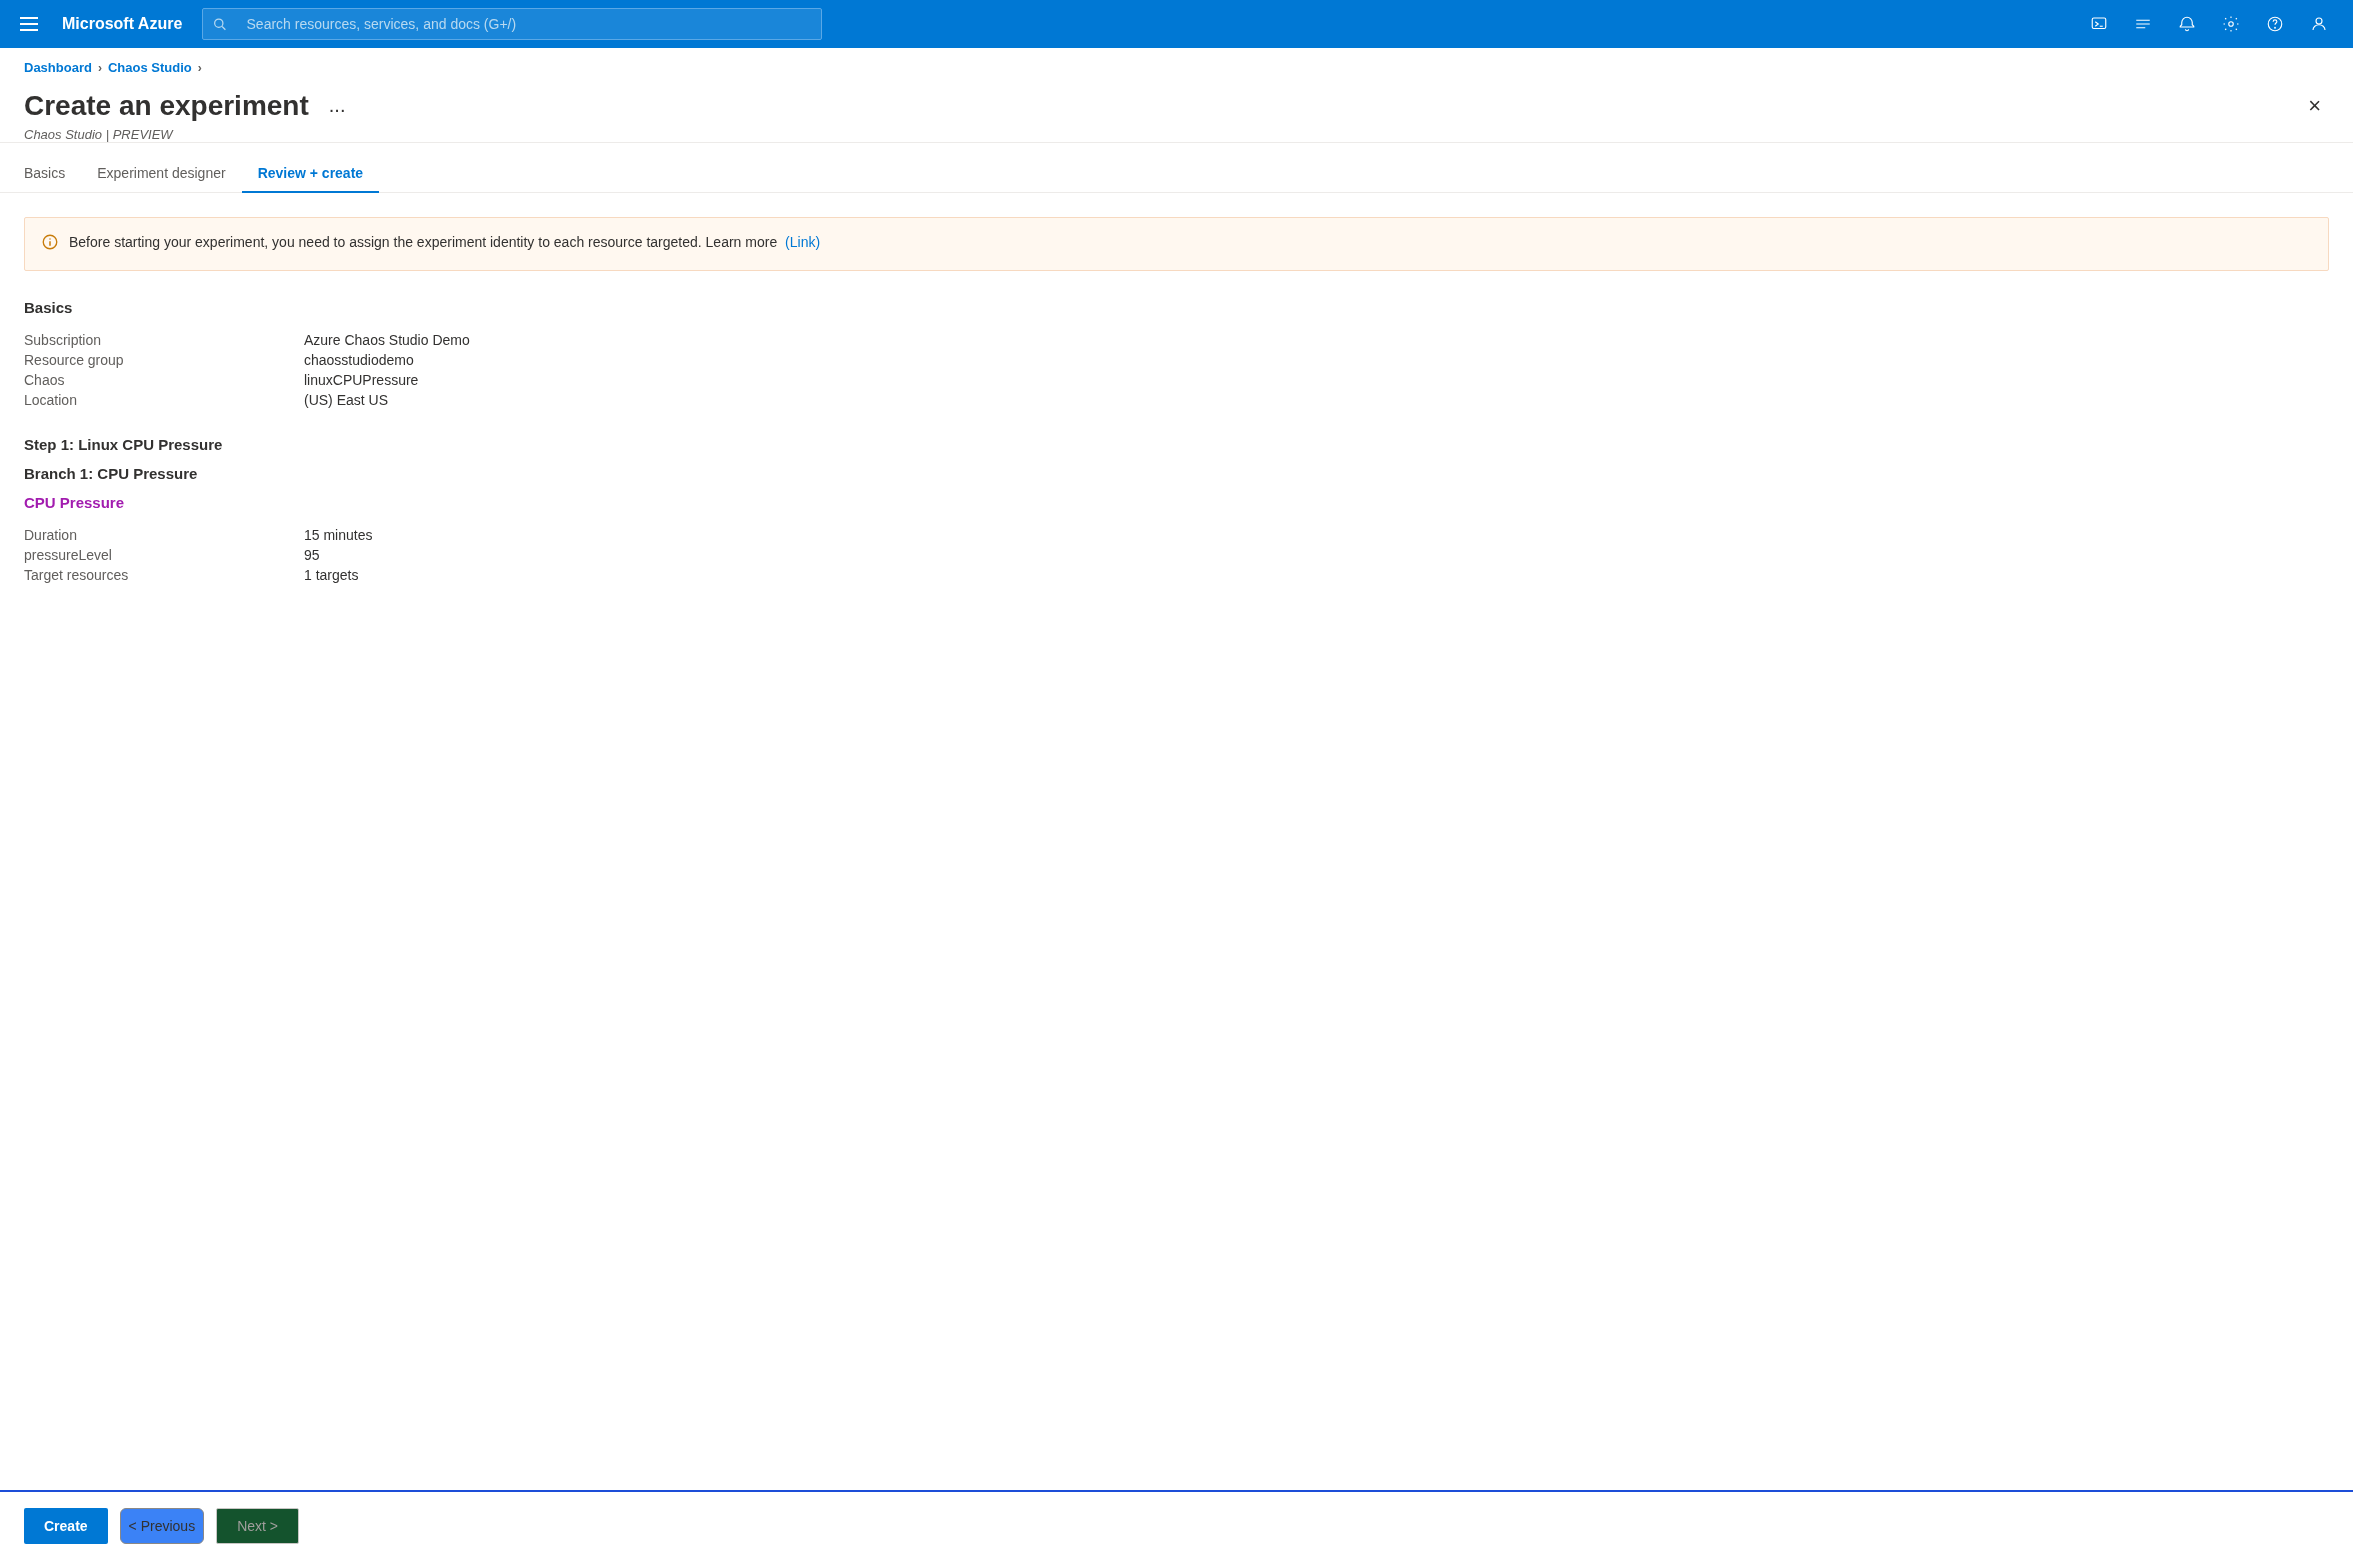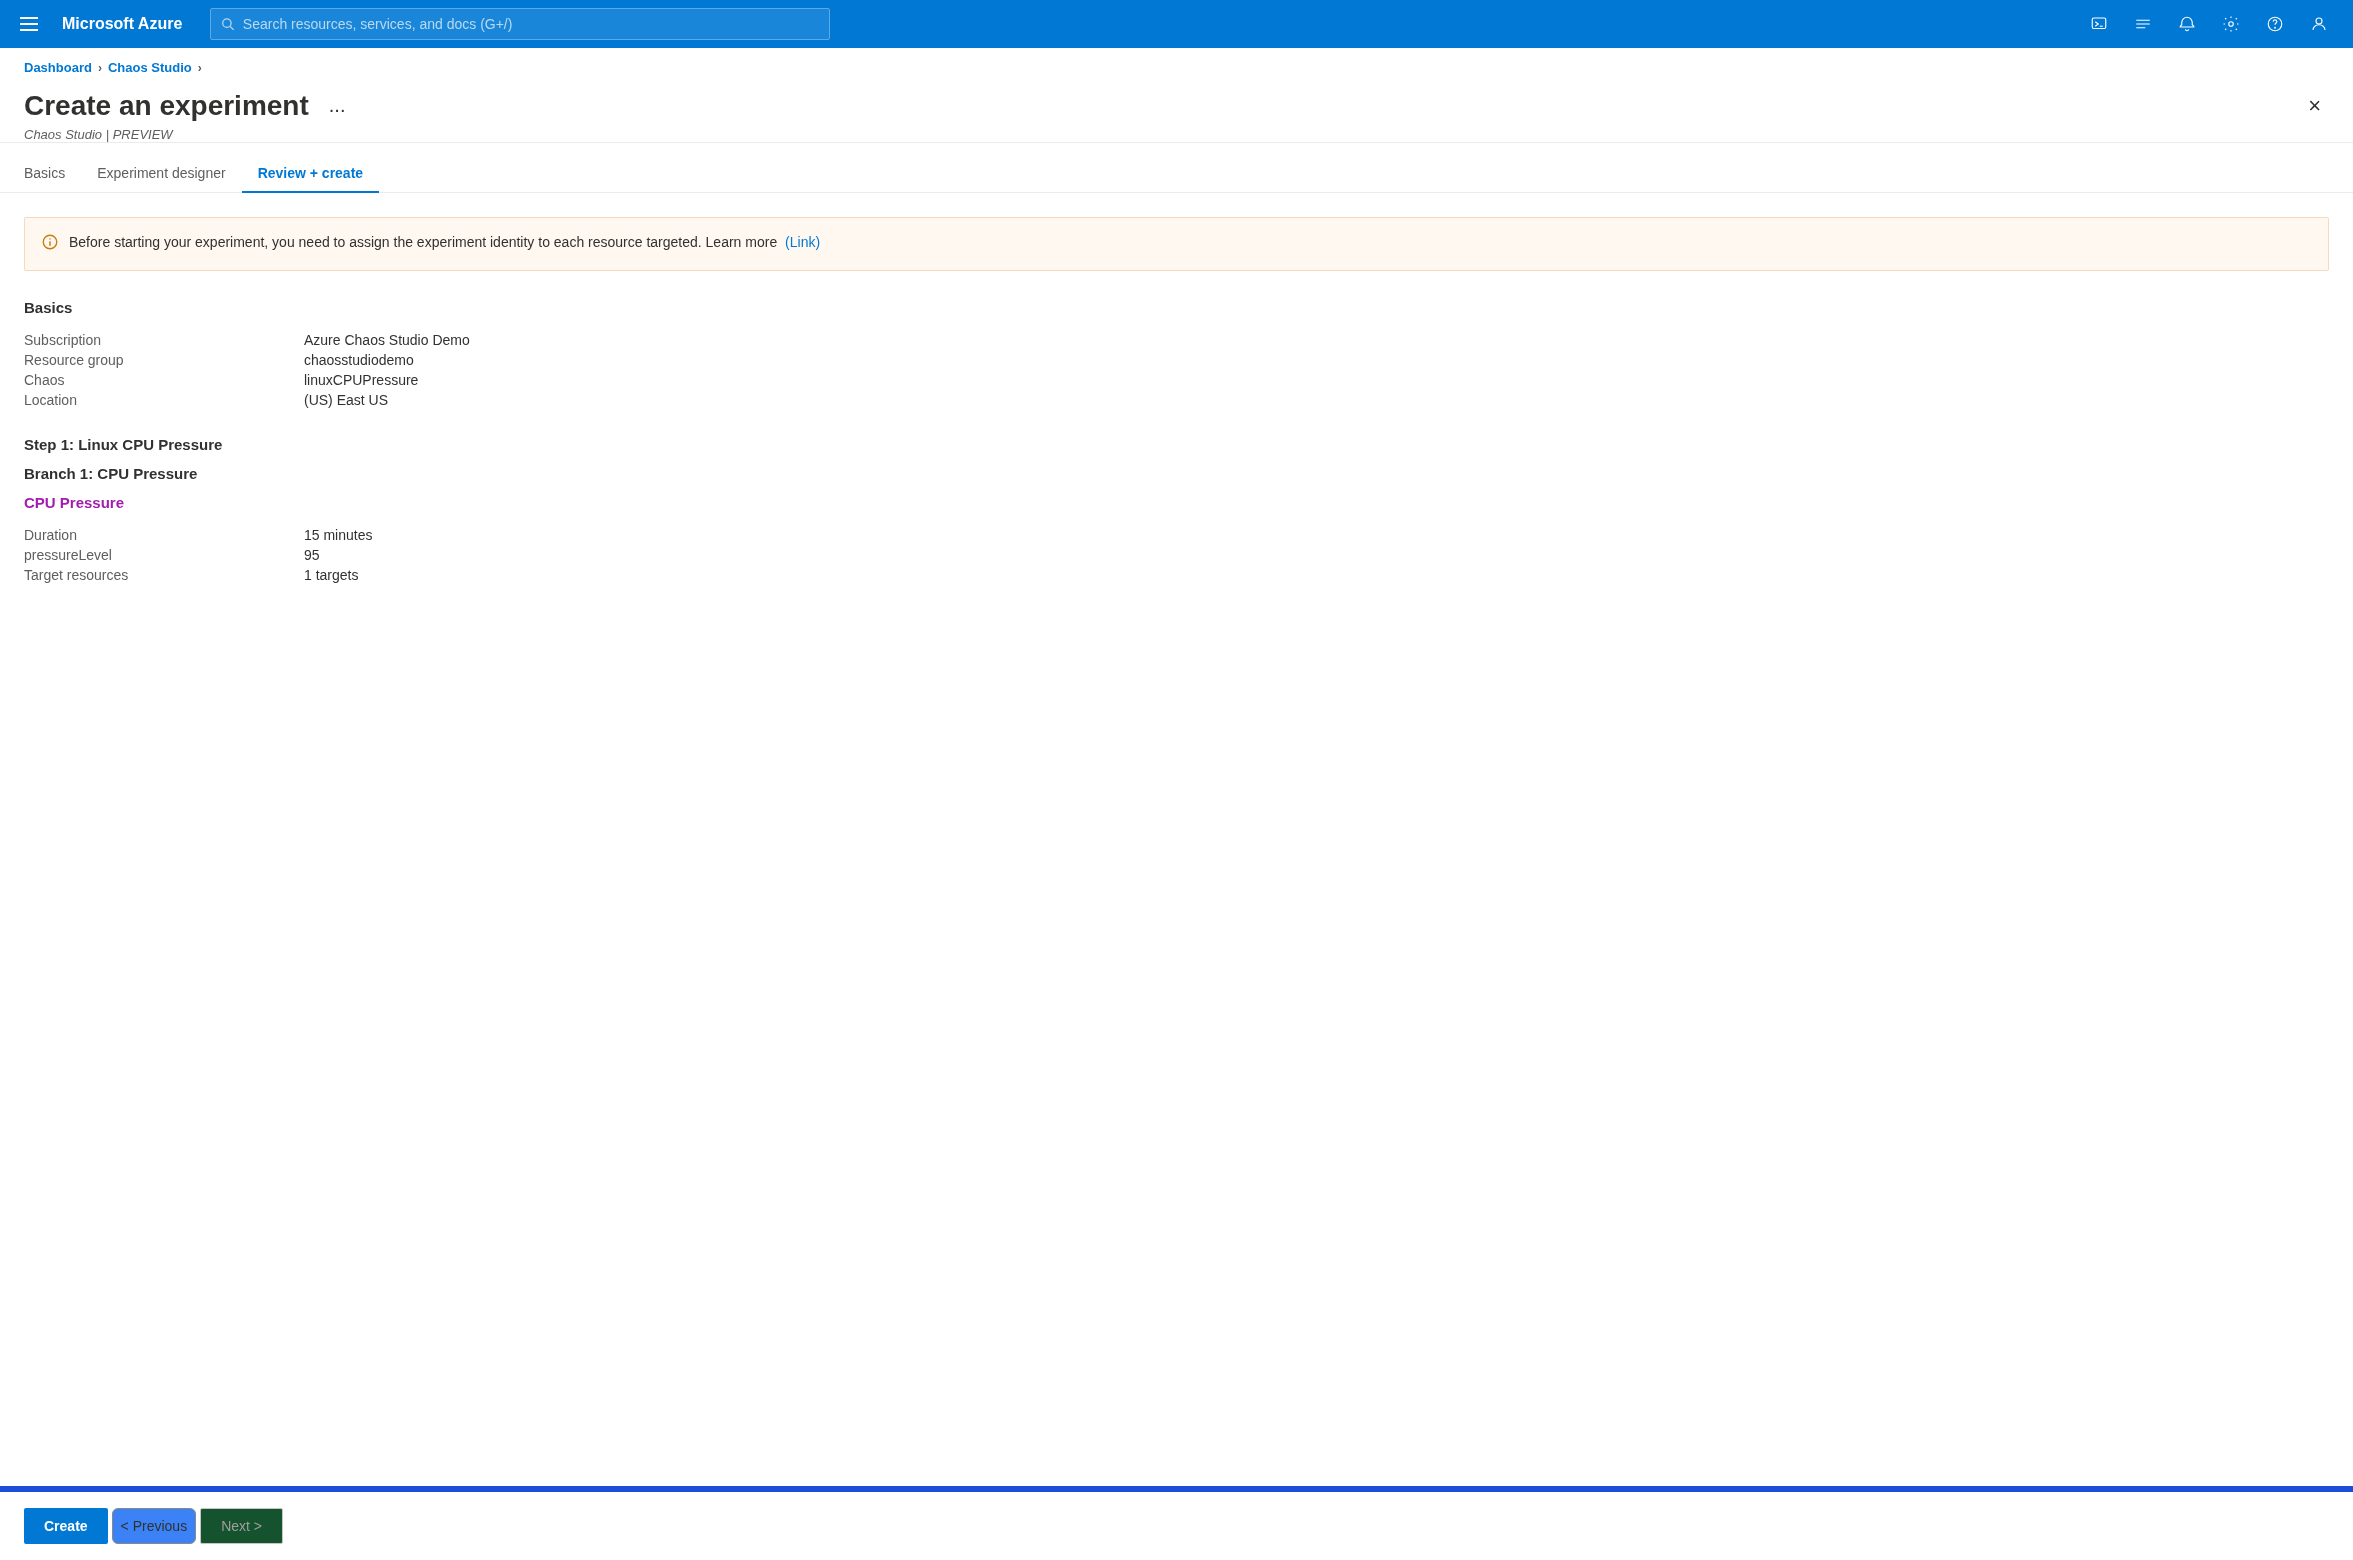--- a/index.html
+++ b/index.html
@@ -39,22 +39,22 @@
     .topnav-search {
       flex: 1;
       max-width: 620px;
       height: 32px;
       background: #1a86d9;
       border: 1px solid #5aa8e6;
       border-radius: 2px;
       display: flex;
       align-items: center;
       padding: 0 10px;
-      gap: 8px;
-      margin: 0 16px;
+      gap: 20px;
+      margin: 0 8px;
     }
     .topnav-search input {
       background: transparent;
       border: none;
       outline: none;
       color: #e8f4fd;
       font-size: 14px;
       width: 100%;
     }
     .topnav-search input::placeholder { color: #b8d9f0; }
@@ -237,25 +237,25 @@
     }
     .fault-title {
       font-size: 15px;
       font-weight: 700;
       color: #a21caf;
       margin-bottom: 16px;
     }
 
     
     .footer {
-      border-top: 6px solid #1d4ed8;
+      border-top: 2px solid #1d4ed8;
       padding: 16px 24px;
       display: flex;
       align-items: center;
-      gap: 4px;
+      gap: 12px;
       background: white;
     }
     .btn-primary {
       background: #0078d4;
       color: white;
       border: none;
       padding: 8px 20px;
       font-size: 14px;
       font-weight: 600;
       border-radius: 2px;

